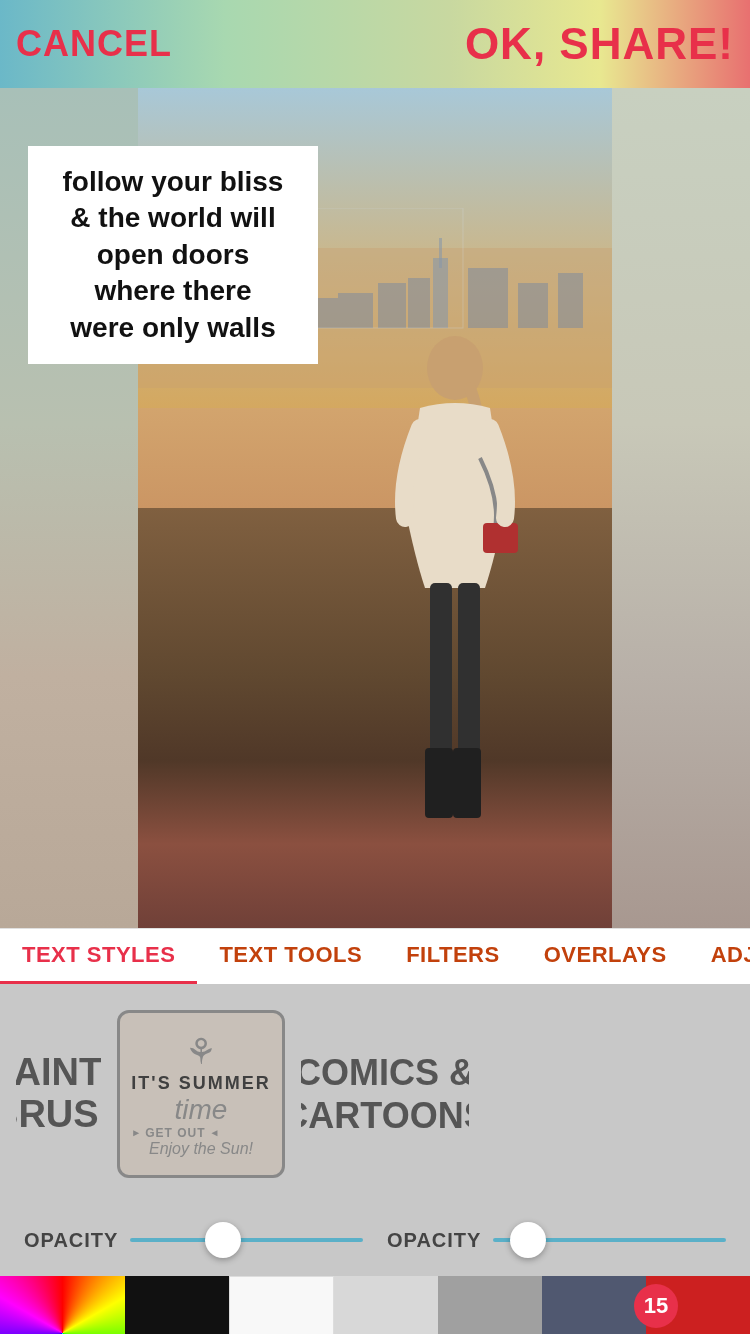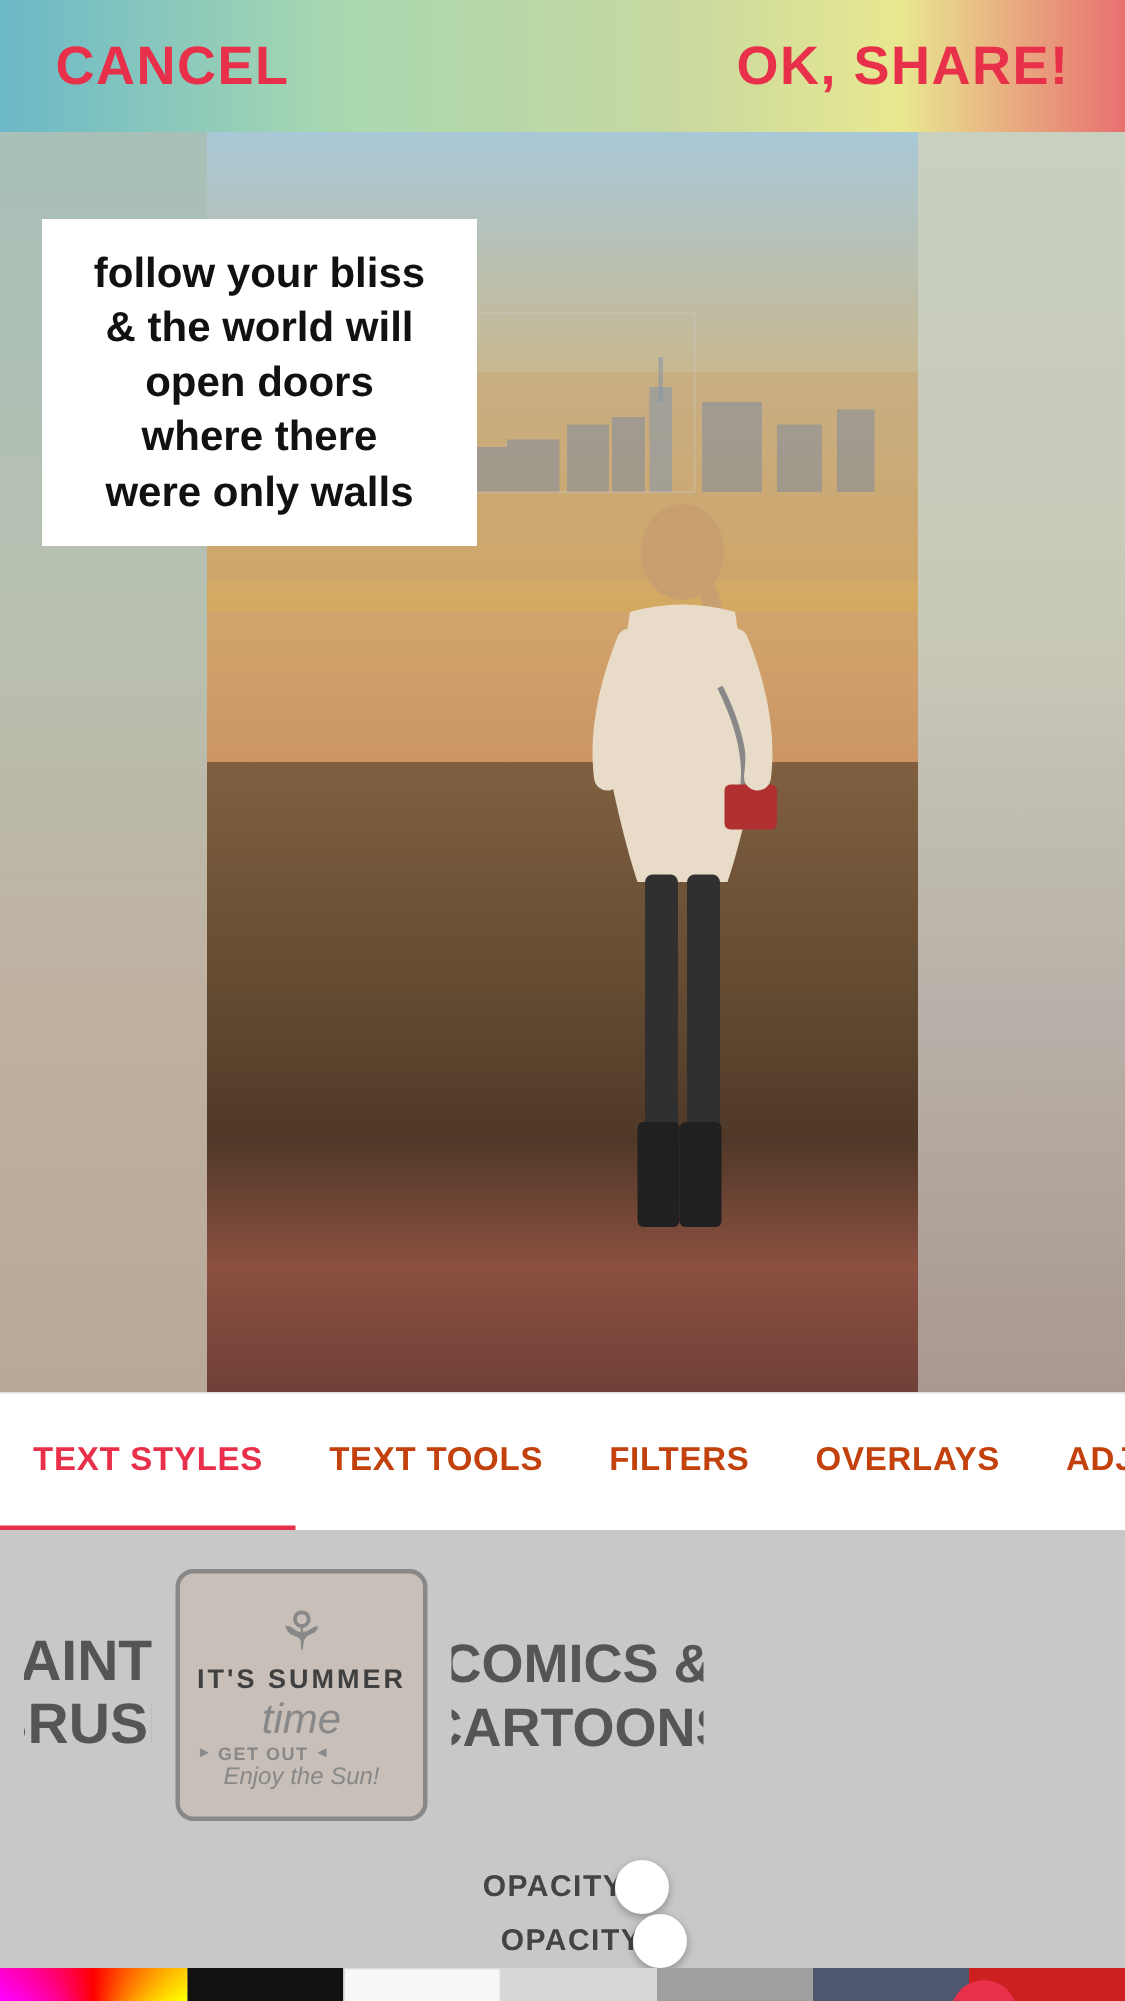--- a/index.html
+++ b/index.html
@@ -12,21 +12,21 @@
       position: relative;
     }
 
     
     #top-bar {
       width: 750px;
       height: 88px;
       display: flex;
       align-items: center;
       justify-content: space-between;
-      padding: 0 37px;
+      padding: 0 16px;
       position: relative;
       z-index: 10;
     }
     #top-bar::before {
       content: '';
       position: absolute;
       top: 0; left: 0; right: 0; bottom: 0;
       background: linear-gradient(to right, #6bb8c8 0%, #a8d8b0 30%, #c8d8a0 60%, #e8e890 80%, #e87070 100%);
       z-index: -1;
     }
@@ -39,21 +39,21 @@
       cursor: pointer;
     }
     #app-title {
       color: #6a9ab0;
       font-size: 32px;
       font-weight: normal;
       letter-spacing: 3px;
     }
     #ok-share-btn {
       color: #e8304a;
-      font-size: 36px;
+      font-size: 44px;
       font-weight: bold;
       letter-spacing: 1px;
       cursor: pointer;
     }
 
     
     #canvas-area {
       width: 750px;
       height: 840px;
       position: relative;
@@ -140,21 +140,21 @@
       font-weight: 900;
       color: #111;
       line-height: 1.3;
       text-align: center;
       font-family: 'Arial Black', Arial, sans-serif;
     }
 
     
     #tab-bar {
       width: 750px;
-      height: 92px;
+      height: 56px;
       background: white;
       display: flex;
       align-items: center;
       overflow: hidden;
       border-top: 1px solid #e0e0e0;
       position: relative;
     }
     .tab-item {
       flex-shrink: 0;
       padding: 0 22px;
@@ -280,21 +280,20 @@
 
     
     #sliders-area {
       width: 750px;
       height: 72px;
       background: #c8c8c8;
       display: flex;
       align-items: center;
       padding: 0 24px;
       gap: 0;
-      flex-direction: column;
     }
 
     .slider-group {
       display: flex;
       align-items: center;
       flex: 1;
       gap: 12px;
     }
     .slider-label {
       font-size: 20px;

